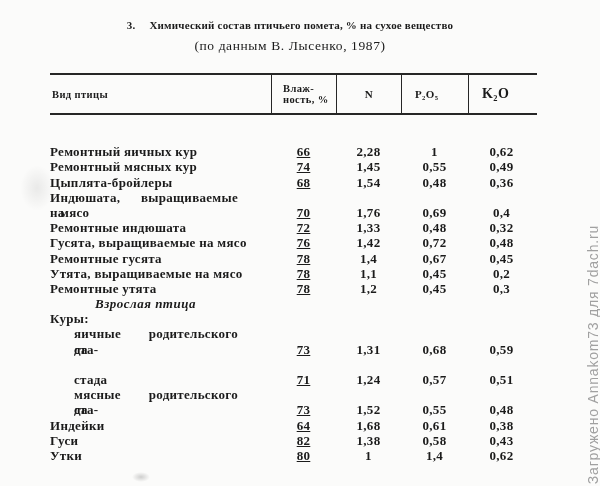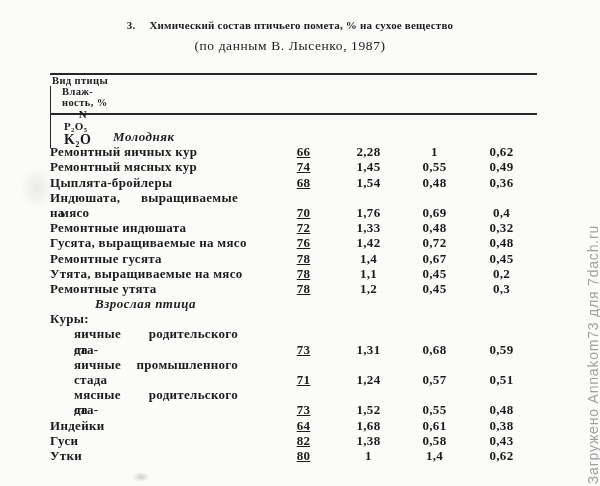--- a/index.html
+++ b/index.html
@@ -26,21 +26,20 @@
     position:absolute;top:38px;left:40px;width:500px;
     text-align:center;font-size:13.5px;letter-spacing:0.6px;
   }
   
   .table{position:absolute;left:50px;top:73px;width:487px;}
   .thead{
     display:flex;
     border-top:2px solid #262626;
     border-bottom:2px solid #262626;
     height:38px;
-    flex-direction:column;
   }
   .th{
     display:flex;align-items:center;
     font-weight:bold;font-size:10.5px;letter-spacing:0.4px;
     white-space:pre-line;
   }
   .th + .th{border-left:1.5px solid #262626;}
   .th.c-name{width:221px;padding-left:2px;box-sizing:border-box;}
   .th.c-moist{width:65px;padding-left:11px;box-sizing:border-box;}
   .th.c-n{width:65px;justify-content:center;box-sizing:border-box;font-size:11px;}
@@ -84,21 +83,20 @@
     <div class="thead">
       <div class="th c-name">Вид птицы</div>
       <div class="th c-moist">Влаж-
 ность, %</div>
       <div class="th c-n">N</div>
       <div class="th c-p">P₂O₅</div>
       <div class="th c-k">K₂O</div>
     </div>
     <div class="tbody" id="tbody">
         <div class="trow section">
-          <div class="cell name"><span style="margin-left: 63px;">Молодняк</span></div>
           <div class="cell num c0"></div>
           <div class="cell num c1"></div>
           <div class="cell num c2"></div>
           <div class="cell num c3"></div>
         </div>
         <div class="trow">
           <div class="cell name"><span>Ремонтный яичных кур</span></div>
           <div class="cell num c0">66</div>
           <div class="cell num c1">2,28</div>
           <div class="cell num c2">1</div>
@@ -193,23 +191,20 @@
           <div class="cell num c3"></div>
         </div>
         <div class="trow">
           <div class="cell name"><span style="margin-left: 24px;">да</span></div>
           <div class="cell num c0">73</div>
           <div class="cell num c1">1,31</div>
           <div class="cell num c2">0,68</div>
           <div class="cell num c3">0,59</div>
         </div>
         <div class="trow">
-          <div class="cell name">
-            <span class="just" style="margin-left: 24px; width: 164px;">яичные промышленного</span>
-          </div>
           <div class="cell num c0"></div>
           <div class="cell num c1"></div>
           <div class="cell num c2"></div>
           <div class="cell num c3"></div>
         </div>
         <div class="trow">
           <div class="cell name"><span style="margin-left: 24px;">стада</span></div>
           <div class="cell num c0">71</div>
           <div class="cell num c1">1,24</div>
           <div class="cell num c2">0,57</div>

